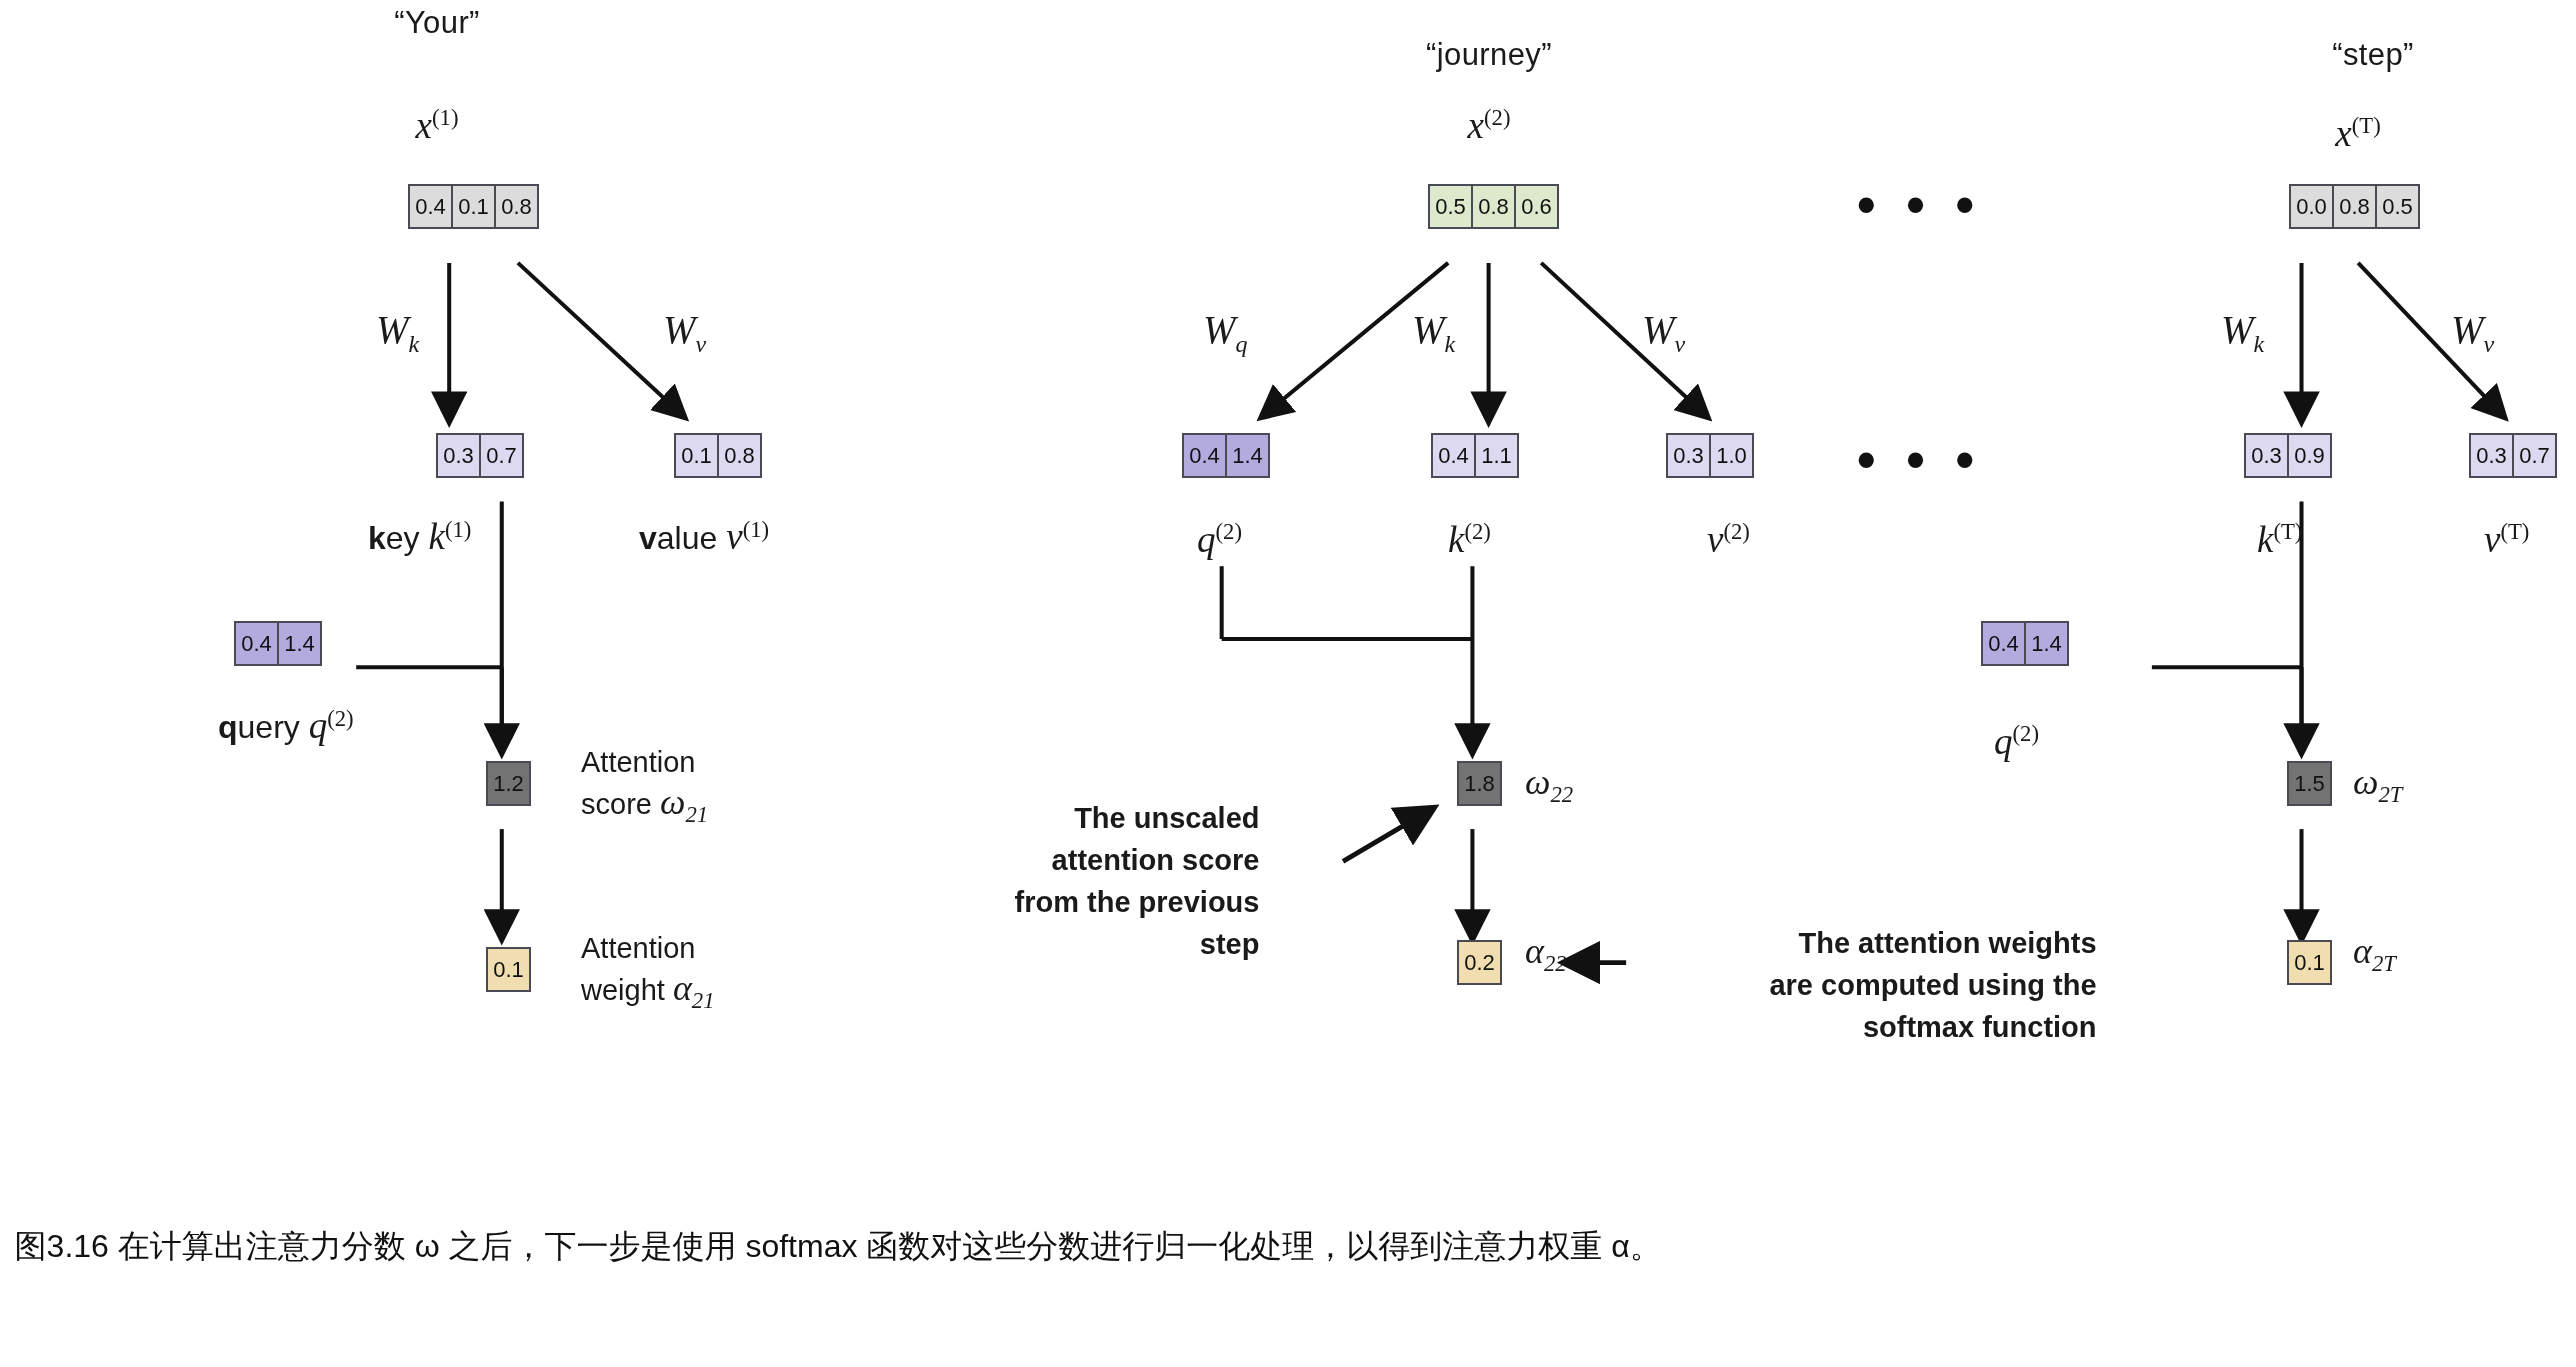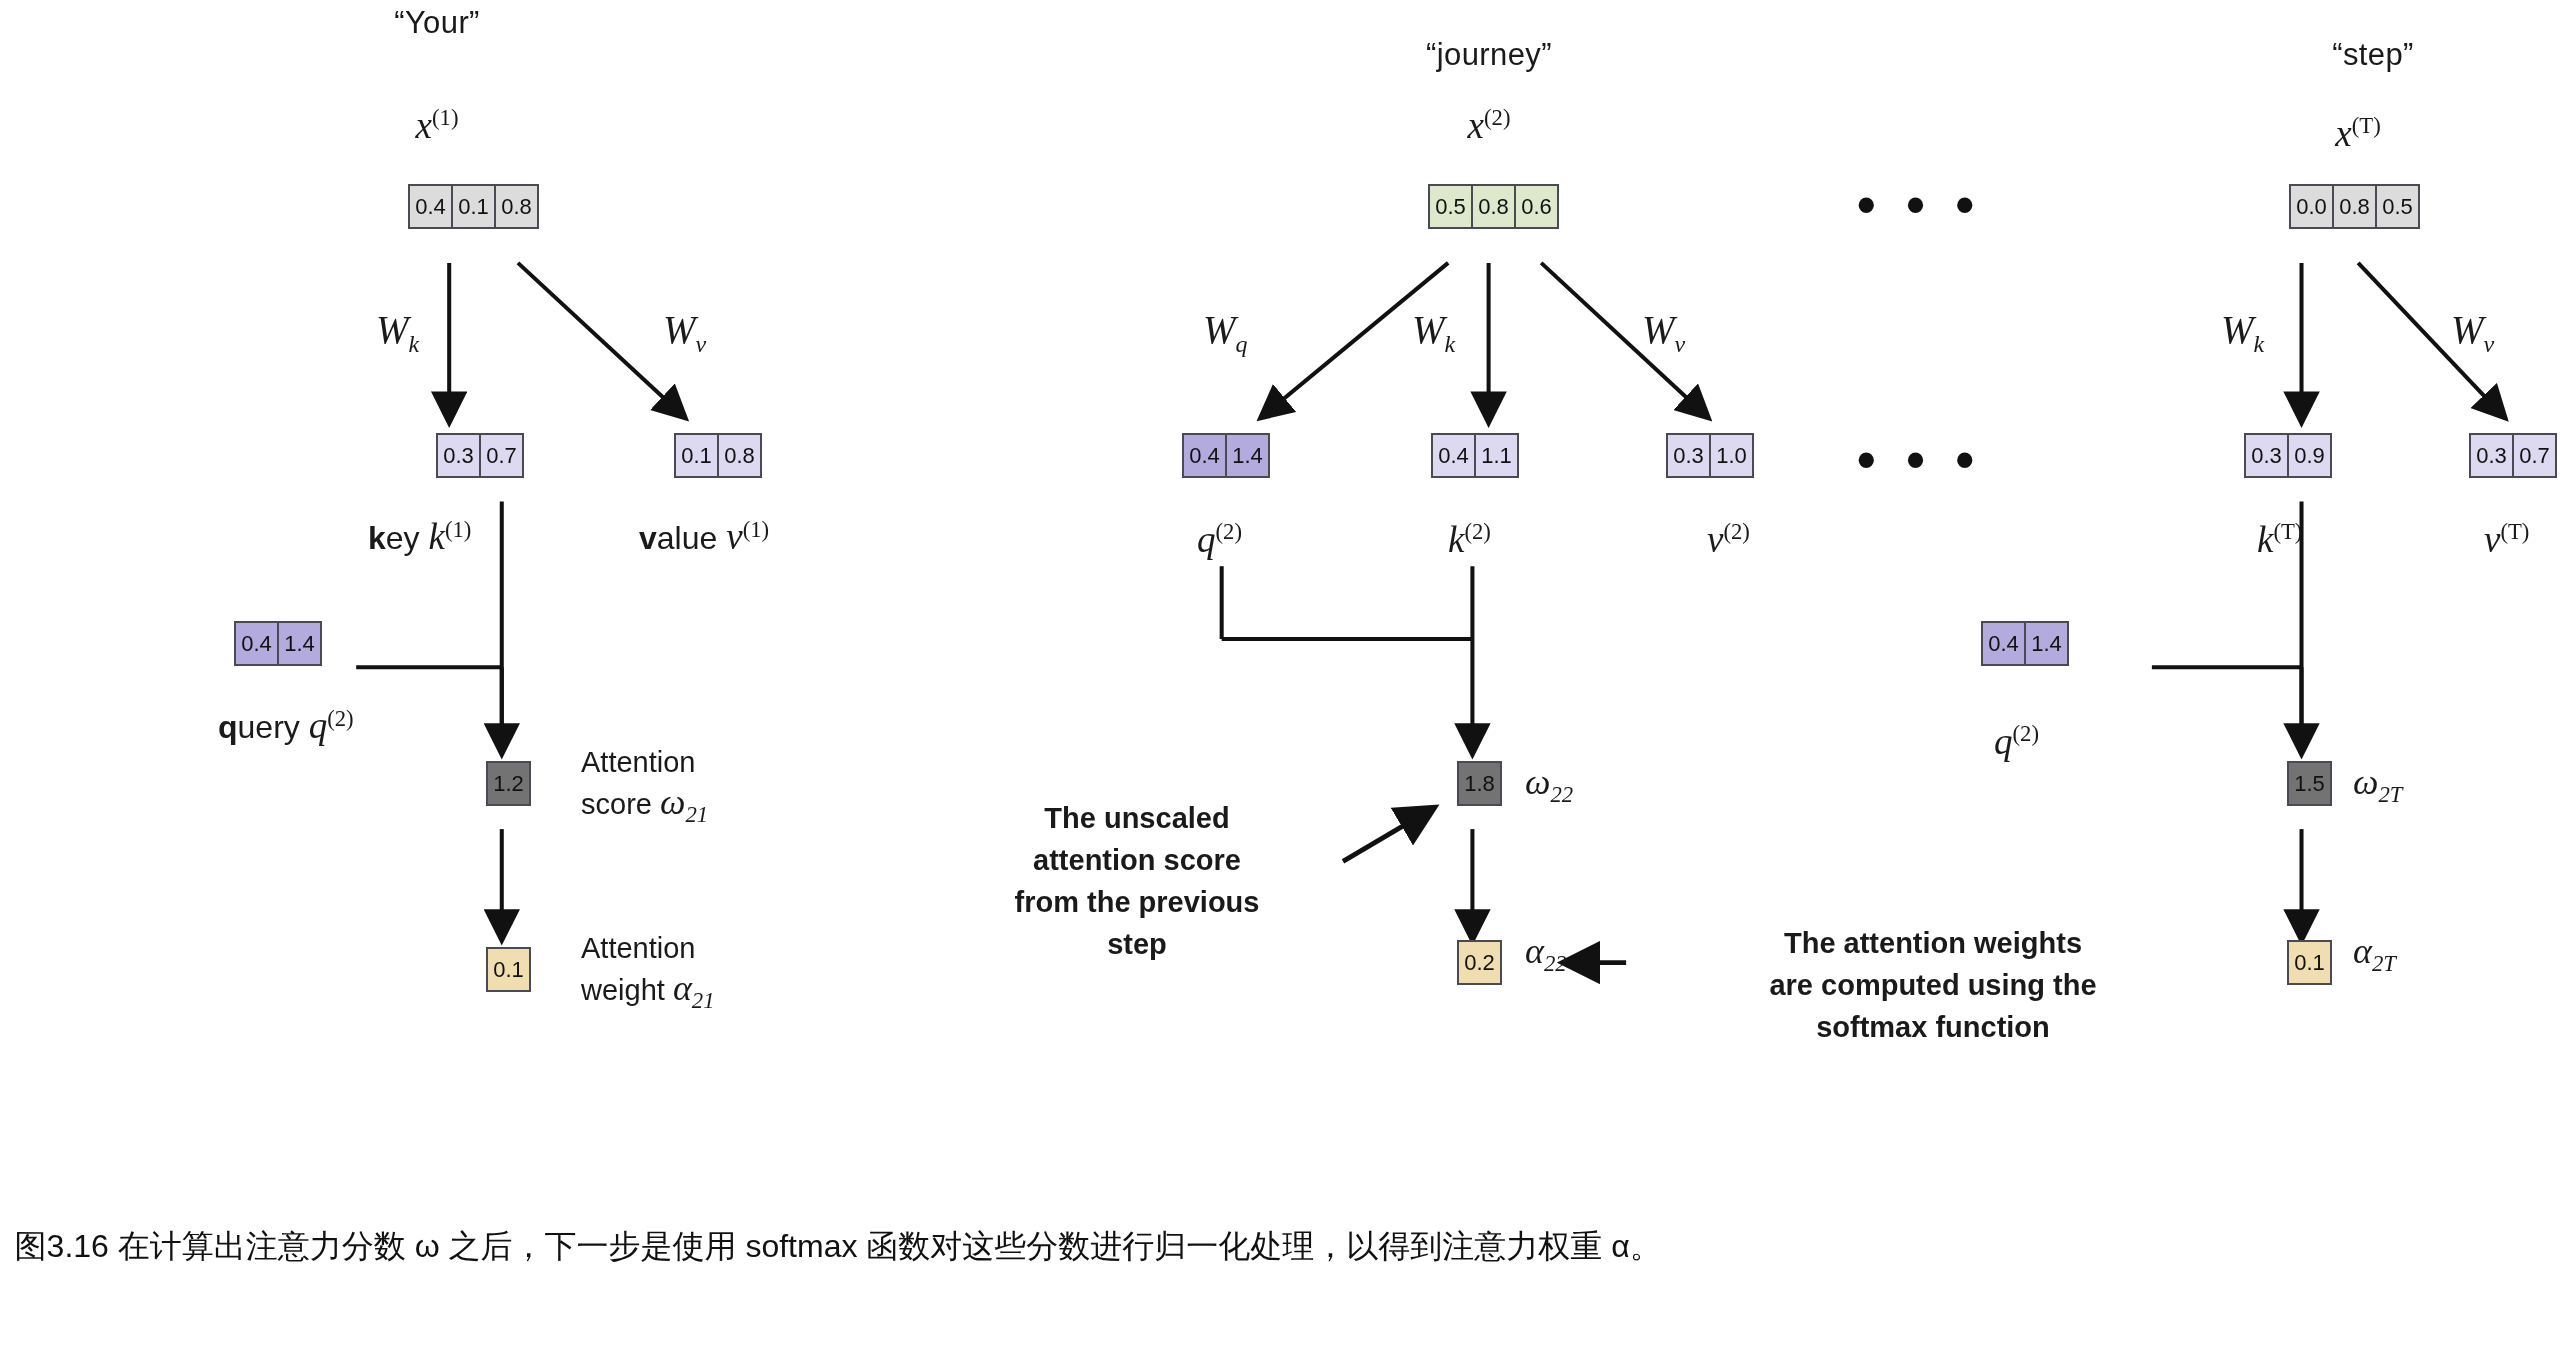--- a/index.html
+++ b/index.html
@@ -16,21 +16,21 @@
   .cell{width:45px;height:45px;border:2px solid #4a4a55;display:flex;align-items:center;justify-content:center;
         font-size:22px;font-family:"Liberation Sans",sans-serif;box-sizing:border-box;margin-left:-2px;color:#111;}
   .cell:first-child{margin-left:7px;}
   .g-grey{background:#dcdcdc;}
   .g-green{background:#dde8cd;}
   .g-lav{background:#dcd9f0;}
   .g-purple{background:#b3aadd;}
   .g-blue{background:#737373;}
   .g-tan{background:#f0ddb0;}
   .textlab{font-size:29px;line-height:1.25;white-space:nowrap;font-family:"Liberation Sans",sans-serif;}
-  .bold-note{font-family:"Liberation Sans",sans-serif;font-weight:bold;font-size:29px;line-height:1.45;text-align:center;white-space:nowrap;}
+  .bold-note{font-family:"Liberation Sans",sans-serif;font-weight:bold;font-size:29px;line-height:1.45;text-align:right;white-space:nowrap;}
   .kv{font-size:32px;font-family:"Liberation Sans",sans-serif;}
   .kv .b{font-weight:bold;}
   .kv .it{font-family:"Liberation Serif",serif;font-style:italic;font-size:37px;}
   .kv .sup{font-family:"Liberation Serif",serif;font-size:22.7px;font-style:normal;vertical-align:super;}
   .omega{font-family:"Liberation Serif",serif;font-style:italic;font-size:36px;white-space:nowrap;}
   .omega .sub{font-size:22.7px;vertical-align:sub;font-style:italic;}
   .dots{font-size:53px;font-weight:bold;letter-spacing:8px;color:#111;}
   .caption{position:absolute;font-size:32px;line-height:1.55;color:#111;font-family:"Liberation Sans",sans-serif;}
 </style>
 </head>

